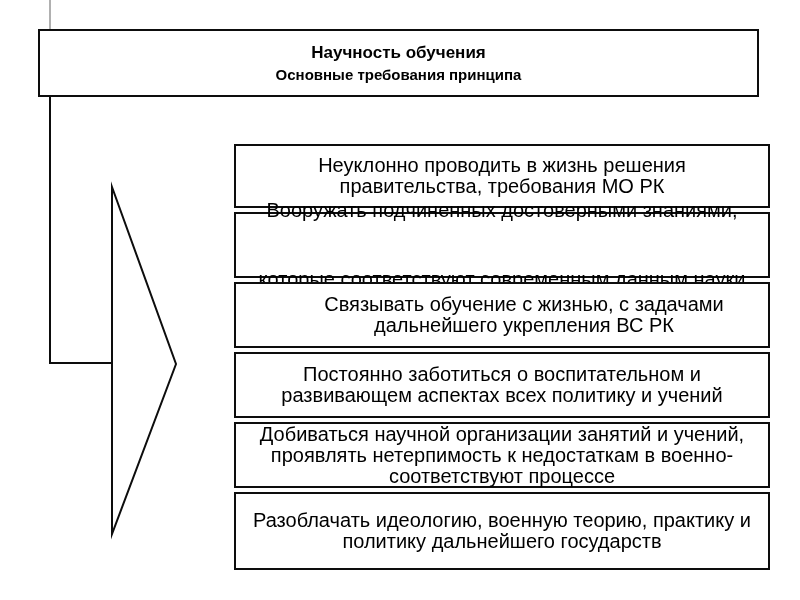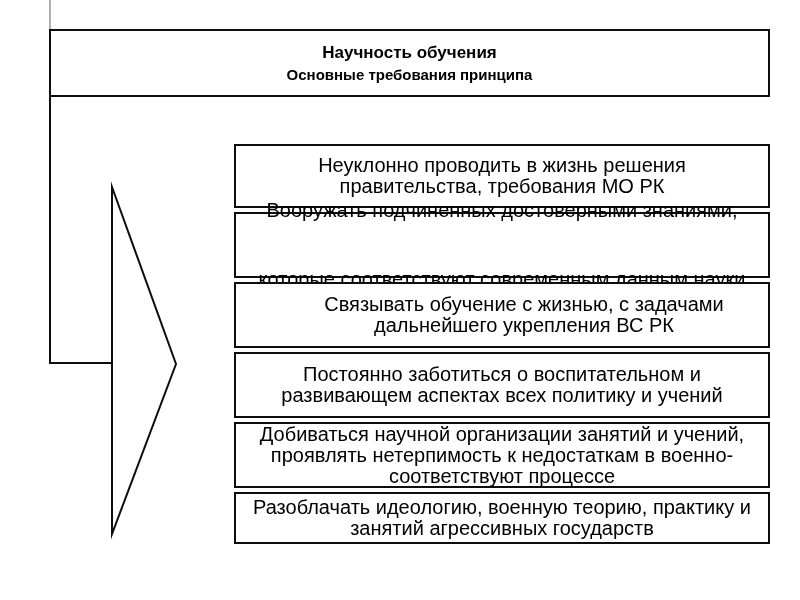--- a/index.html
+++ b/index.html
@@ -20,21 +20,21 @@
   }
   .overlay {
     position: absolute;
     left: 0;
     top: 0;
     width: 800px;
     height: 600px;
   }
   .title-box {
     position: absolute;
-    left: 49px;
+    left: 38px;
     top: 29px;
     width: 721px;
     height: 68px;
     border: 2px solid #0d0d0d;
     box-sizing: border-box;
     background: #ffffff;
     display: flex;
     flex-direction: column;
     align-items: center;
     justify-content: center;
@@ -64,21 +64,21 @@
     justify-content: center;
     text-align: center;
     font-size: 20px;
     line-height: 21px;
   }
   .b1 { top: 144px; height: 64px; }
   .b2 { top: 212px; height: 66px; gap: 48px; }
   .b3 { top: 282px; height: 66px; padding-left: 44px; }
   .b4 { top: 352px; height: 66px; }
   .b5 { top: 422px; height: 66px; justify-content: center; }
-  .b6 { top: 492px; height: 52px; }
+  .b6 { top: 492px; height: 78px; }
 </style>
 </head>
 <body>
 
 <div class="canvas">
 
   <svg class="overlay" viewBox="0 0 800 600" xmlns="http://www.w3.org/2000/svg">
     <line x1="50" y1="0" x2="50" y2="29" stroke="#b0b0b0" stroke-width="2"></line>
     <path d="M50 96 L50 363 L112 363" fill="none" stroke="#0d0d0d" stroke-width="2"></path>
     <polygon points="112,187 176,364 112,534" fill="#ffffff" stroke="#0d0d0d" stroke-width="2" stroke-miterlimit="10"></polygon>
@@ -110,16 +110,16 @@
   </div>
 
   <div class="rbox b5">
     <div>Добиваться научной организации занятий и учений,</div>
     <div>проявлять нетерпимость к недостаткам в военно-</div>
     <div>соответствуют процессе</div>
   </div>
 
   <div class="rbox b6">
     <div>Разоблачать идеологию, военную теорию, практику и</div>
-    <div>занятий агрессивных государств</div>
+    <div>политику дальнейшего государств</div>
   </div>
 
 </div>
 
 </body></html>

